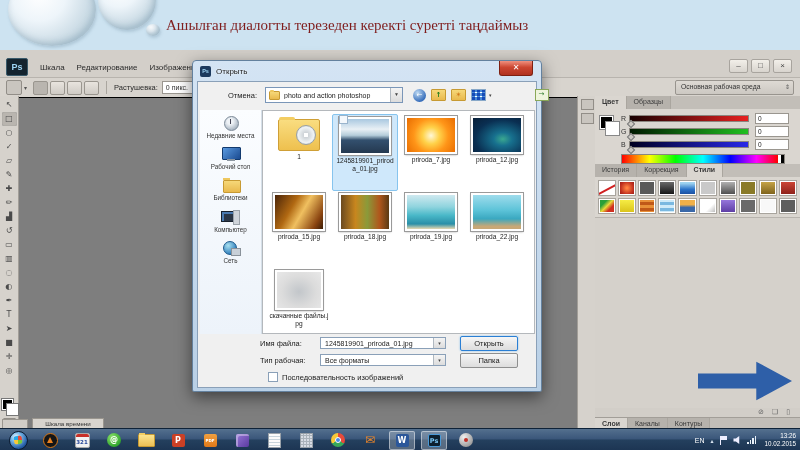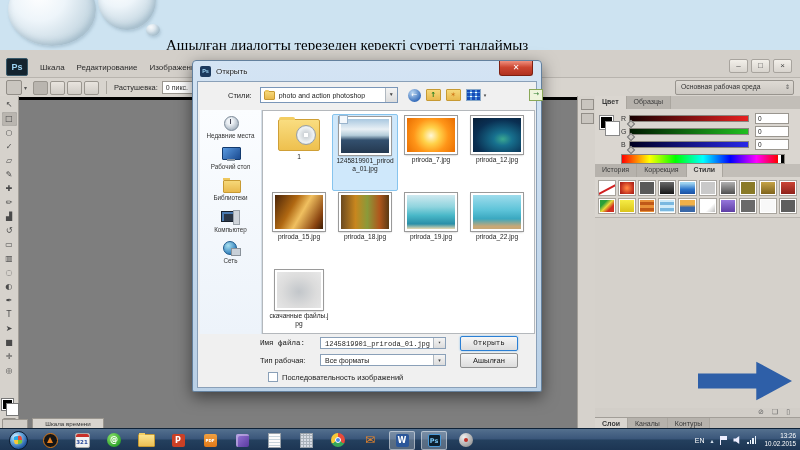--- a/index.html
+++ b/index.html
@@ -20,21 +20,21 @@
   #ps-top{position:absolute;left:0;top:0;width:800px;height:7px;background:#d3cfc9;border-bottom:1px solid #bdb9b3;}
   #menubar{position:absolute;left:0;top:7px;width:800px;height:20px;background:#d3cfc9;display:flex;align-items:center;}
   #ps-logo{width:20px;height:16px;margin-left:6px;background:#14242f;color:#9fd6f5;font-size:9px;font-weight:bold;
     display:flex;align-items:center;justify-content:center;border-radius:2px;border:1px solid #3a5a6a;}
   #menu-items{display:flex;gap:12px;margin-left:12px;font-size:8px;color:#2a2a2a;}
   .menu-item{cursor:default;white-space:nowrap;}
   #win-controls{position:absolute;right:8px;top:2px;display:flex;gap:3px;}
   .wbtn{width:17px;height:12px;font-size:8px;line-height:11px;text-align:center;color:#444;
     background:linear-gradient(#f2efe9,#d8d4ce);border:1px solid #a8a49e;border-radius:2px;}
   #optionsbar{position:absolute;left:0;top:27px;width:800px;height:19px;background:#d8d4ce;
-    border-top:1px solid #b8b4ae;border-bottom:3px solid #000000;display:flex;align-items:center;}
+    border-top:1px solid #b8b4ae;border-bottom:1px solid #000000;display:flex;align-items:center;}
   .opt-chip{width:14px;height:13px;margin-left:6px;background:#c9c5bf;border:1px solid #928e88;border-radius:2px;}
   .opt-caret{font-size:6px;color:#555;margin:0 4px 0 2px;}
   .mode-btn{width:13px;height:12px;margin-left:2px;background:linear-gradient(#e8e4de,#cfcbc5);
     border:1px solid #9a968f;border-radius:2px;}
   .mode-btn.first{background:#b9b5af;}
   .opt-sep{width:1px;height:13px;background:#aaa69f;margin:0 7px;}
   #feather-label{font-size:7.5px;color:#2a2a2a;}
   #feather-value{width:42px;height:11px;margin-left:4px;background:#fff;border:1px solid #9a968f;
     font-size:7px;color:#333;line-height:11px;padding-left:3px;}
   #workspace-select{position:absolute;right:6px;top:2px;width:112px;height:13px;background:linear-gradient(#dedad4,#ccc8c2);
@@ -170,21 +170,21 @@
   .k-sunset{background:radial-gradient(circle at 50% 52%,#fff8d8 0%,#ffd24a 28%,#ff9518 58%,#e86c00 100%);}
   .k-island{background:radial-gradient(ellipse at 62% 62%,#3aa890 0%,#17708e 22%,#0a2f52 65%,#081f38 100%);}
   .k-autumn-rays{background:linear-gradient(120deg,#4a2408 0%,#b06812 35%,#f0c060 55%,#8a4410 85%,#3a1c06 100%);}
   .k-autumn-trees{background:linear-gradient(90deg,#6b4a1f 0%,#c8861e 30%,#8a9a3a 55%,#b0571c 80%,#5a3a14 100%);}
   .k-beach-boat{background:linear-gradient(180deg,#cfe9f0 0%,#8fd4de 35%,#49b8c8 60%,#2a8fa8 85%,#e8d8b0 100%);}
   .k-tropical-pier{background:linear-gradient(180deg,#9edcec 0%,#5cc3d8 45%,#3aa8c0 70%,#c8a876 92%);}
   .k-car{width:44px;height:36px;background:radial-gradient(ellipse at 50% 55%,#c2c6ca 0%,#dcdcdc 55%,#e8e8e8 100%);}
   
   #dlg-fields{position:absolute;left:0;top:254px;width:100%;}
   .frow{position:absolute;height:14px;display:flex;align-items:center;}
-  #frow-1{top:0;left:0;width:100%;font-family:Liberation Mono, monospace;}
+  #frow-1{top:0;left:0;width:100%;}
   #frow-2{top:17px;left:0;width:100%;}
   .flabel2{position:absolute;left:62px;font-size:7.5px;color:#1a1a1a;}
   .fcombo{position:absolute;left:122px;width:126px;height:12px;background:#fff;border:1px solid #8aa0b8;
     font-size:7px;color:#222;line-height:12px;padding-left:4px;box-sizing:border-box;}
   .fcombo:after{content:"▾";position:absolute;right:0;top:0;width:11px;height:100%;font-size:5px;color:#444;
     text-align:center;line-height:11px;background:linear-gradient(#f4f4f4,#dcdcdc);border-left:1px solid #b0b8c0;}
   .dbtn{position:absolute;left:262px;width:56px;height:13px;font-size:7.5px;color:#1a1a1a;text-align:center;
     line-height:13px;background:linear-gradient(#f6f6f6,#dddddd);border:1px solid #8e8f8f;border-radius:2px;}
   #open-button{border:1px solid #2a7fd4;box-shadow:0 0 2px #7ab8e8;}
   #seq-row{position:absolute;left:70px;top:290px;display:flex;align-items:center;}
@@ -254,21 +254,21 @@
 </style>
 </head>
 <body>
 
 <div id="screen">
 
   <div id="slide-strip">
     <div class="bubble" id="bubble-1"></div>
     <div class="bubble" id="bubble-2"></div>
     <div class="bubble" id="title-bullet"></div>
-    <div id="slide-title" style="color: #000000; margin-top: 20px;">Ашылған диалогты терезеден керекті суретті таңдаймыз</div>
+    <div id="slide-title" style="color: #7f1d1d;">Ашылған диалогты терезеден керекті суретті таңдаймыз</div>
   </div>
 
   <div id="ps">
     <div id="ps-top"></div>
     <div id="menubar">
       <div id="ps-logo">Ps</div>
       <div id="menu-items">
           <div class="menu-item">Шкала</div>
           <div class="menu-item">Редактирование</div>
           <div class="menu-item">Изображение</div>
@@ -403,21 +403,21 @@
   </div>
 
   <div id="dialog">
     <div id="dlg-title">
       <div id="dlg-ps-icon">Ps</div>
       <div id="dlg-title-text">Открыть</div>
       <div id="dlg-close">✕</div>
     </div>
     <div id="dlg-body">
       <div id="dlg-toolbar">
-        <div id="folder-label">Стили:</div>
+        <div id="folder-label">Отмена:</div>
         <div id="folder-combo">
           <div class="mini-folder"></div>
           <div id="folder-combo-value">photo and action photoshop</div>
           <div class="combo-arrow">▼</div>
         </div>
         <div id="dlg-tools">
             <div class="dtb dtb-back">←</div>
             <div class="dtb dtb-up">↑</div>
             <div class="dtb dtb-new">✶</div>
             <div class="dtb dtb-views"></div>
@@ -492,21 +492,21 @@
       </div>
       <div id="dlg-fields">
         <div class="frow" id="frow-1">
           <div class="flabel2">Имя файла:</div>
           <div class="fcombo">1245819901_priroda_01.jpg</div>
           <div class="dbtn" id="open-button">Открыть</div>
         </div>
         <div class="frow" id="frow-2">
           <div class="flabel2">Тип рабочая:</div>
           <div class="fcombo">Все форматы</div>
-          <div class="dbtn">Ашылған</div>
+          <div class="dbtn">Папка</div>
         </div>
       </div>
       <div id="seq-row">
         <div id="seq-check"></div>
         <div id="seq-label">Последовательность изображений</div>
       </div>
     </div>
   </div>
 
   <div id="taskbar">

